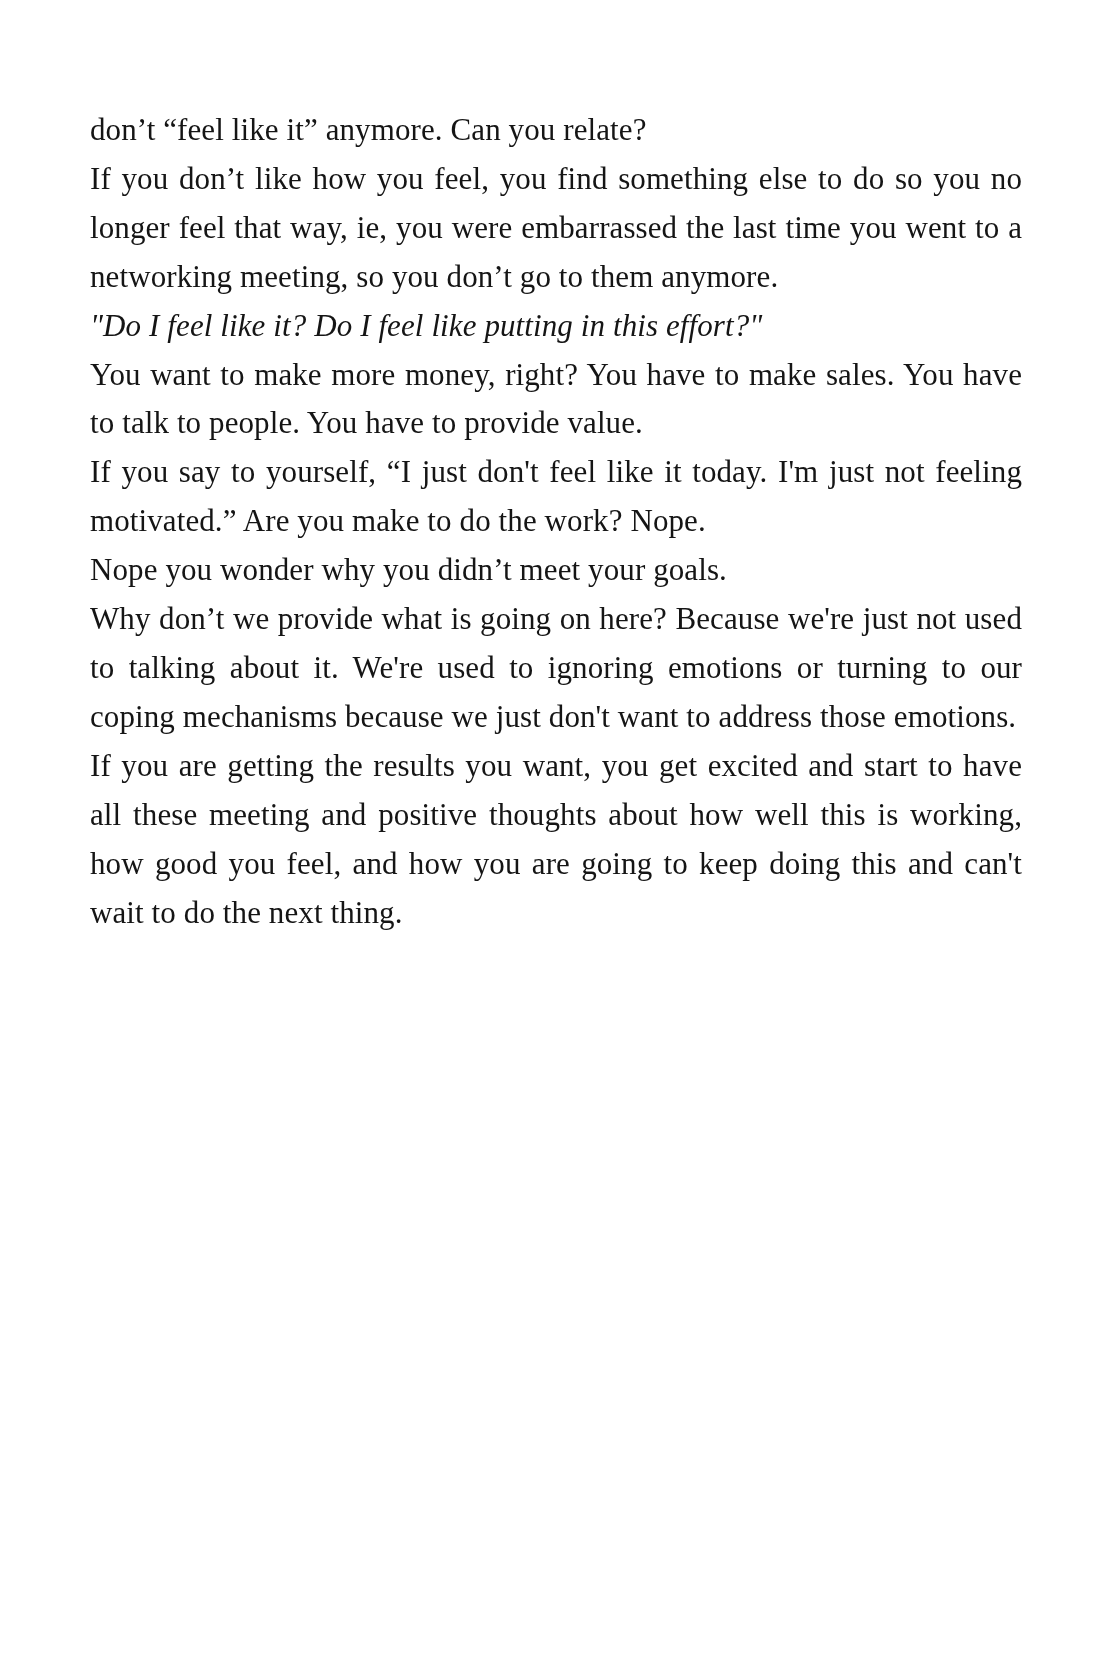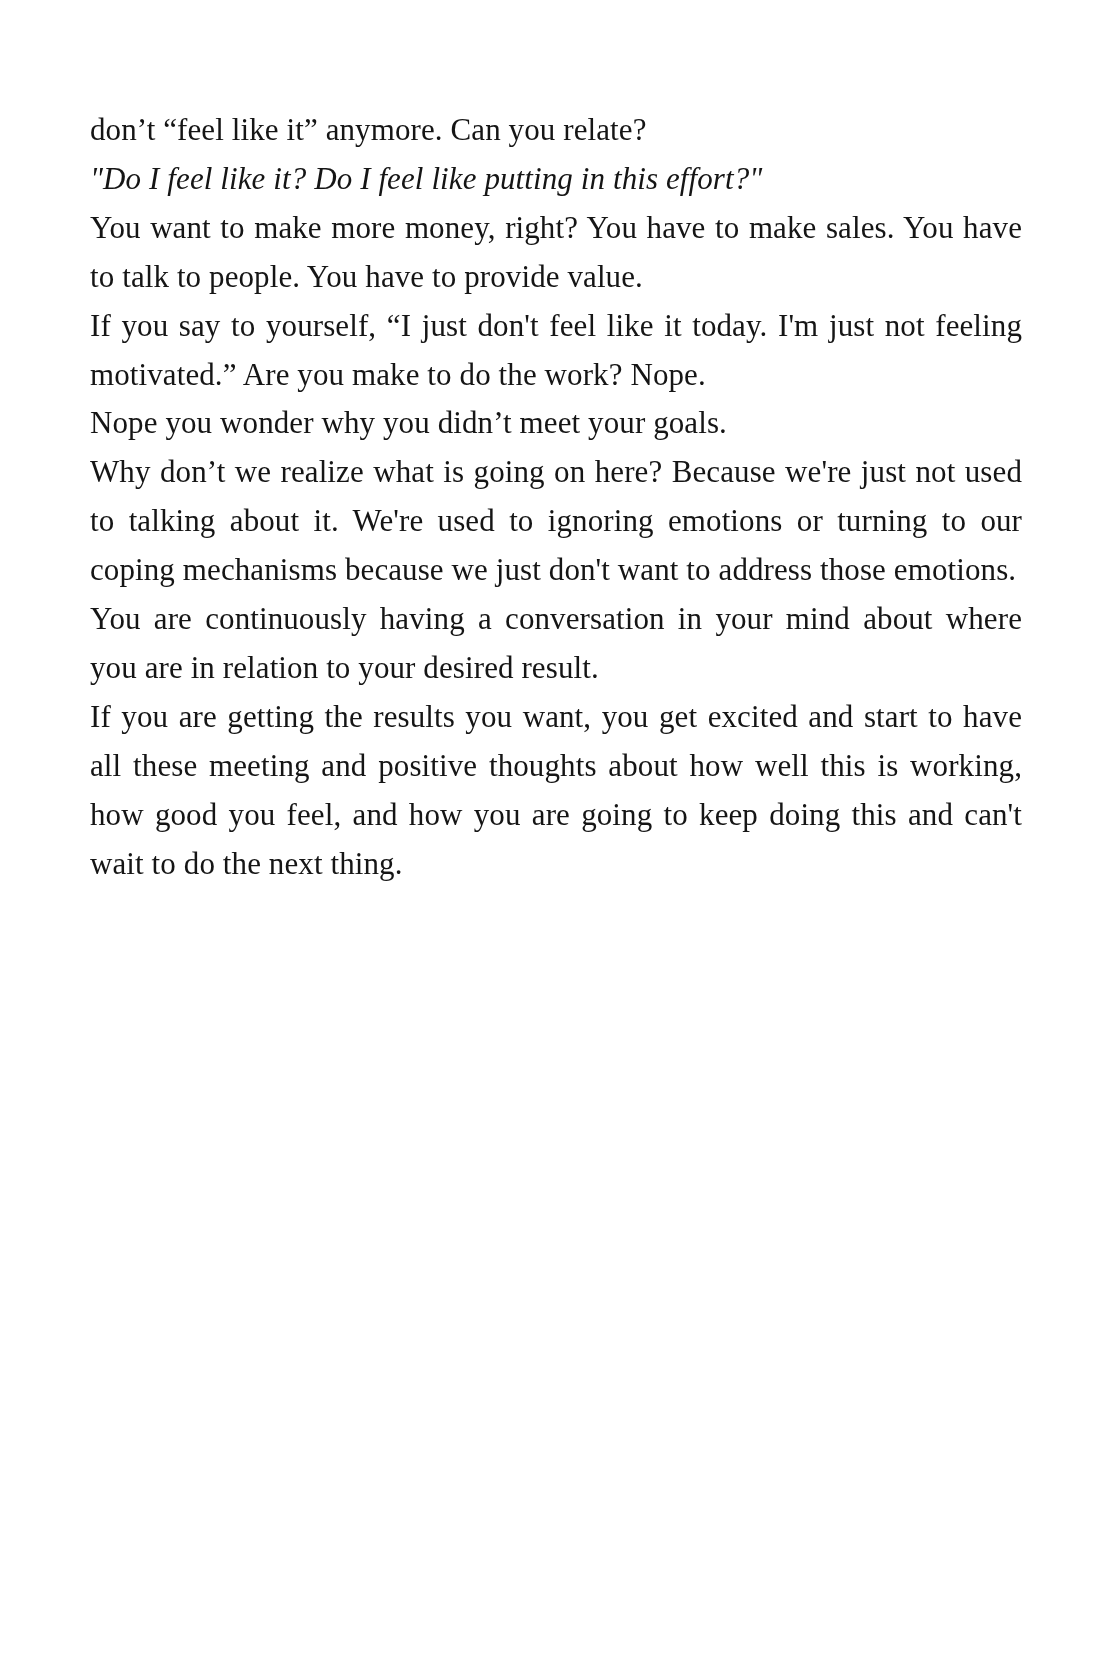--- a/index.html
+++ b/index.html
@@ -33,20 +33,20 @@
   .page p.italic {
     font-style: italic;
     text-align: left;
   }
 </style>
 </head>
 <body>
 
 <main class="page">
   <p>don’t “feel like it” anymore. Can you relate?</p>
+  <p>If you don’t like how you feel, you find something else to do so you no longer feel that way, ie, you were embarrassed the last time you went to a networking meeting, so you don’t go to them anymore.</p>
   <p class="italic">"Do I feel like it? Do I feel like putting in this effort?"</p>
   <p>You want to make more money, right? You have to make sales. You have to talk to people. You have to provide value.</p>
   <p>If you say to yourself, “I just don't feel like it today. I'm just not feeling motivated.” Are you make to do the work? Nope.</p>
   <p>Nope you wonder why you didn’t meet your goals.</p>
-  <p>Why don’t we realize what is going on here? Because we're just not used to talking about it. We're used to ignoring emotions or turning to our coping mechanisms because we just don't want to address those emotions.</p>
-  <p>You are continuously having a conversation in your mind about where you are in relation to your desired result.</p>
+  <p>Why don’t we provide what is going on here? Because we're just not used to talking about it. We're used to ignoring emotions or turning to our coping mechanisms because we just don't want to address those emotions.</p>
   <p>If you are getting the results you want, you get excited and start to have all these meeting and positive thoughts about how well this is working, how good you feel, and how you are going to keep doing this and can't wait to do the next thing.</p>
 </main>
 
 </body></html>

